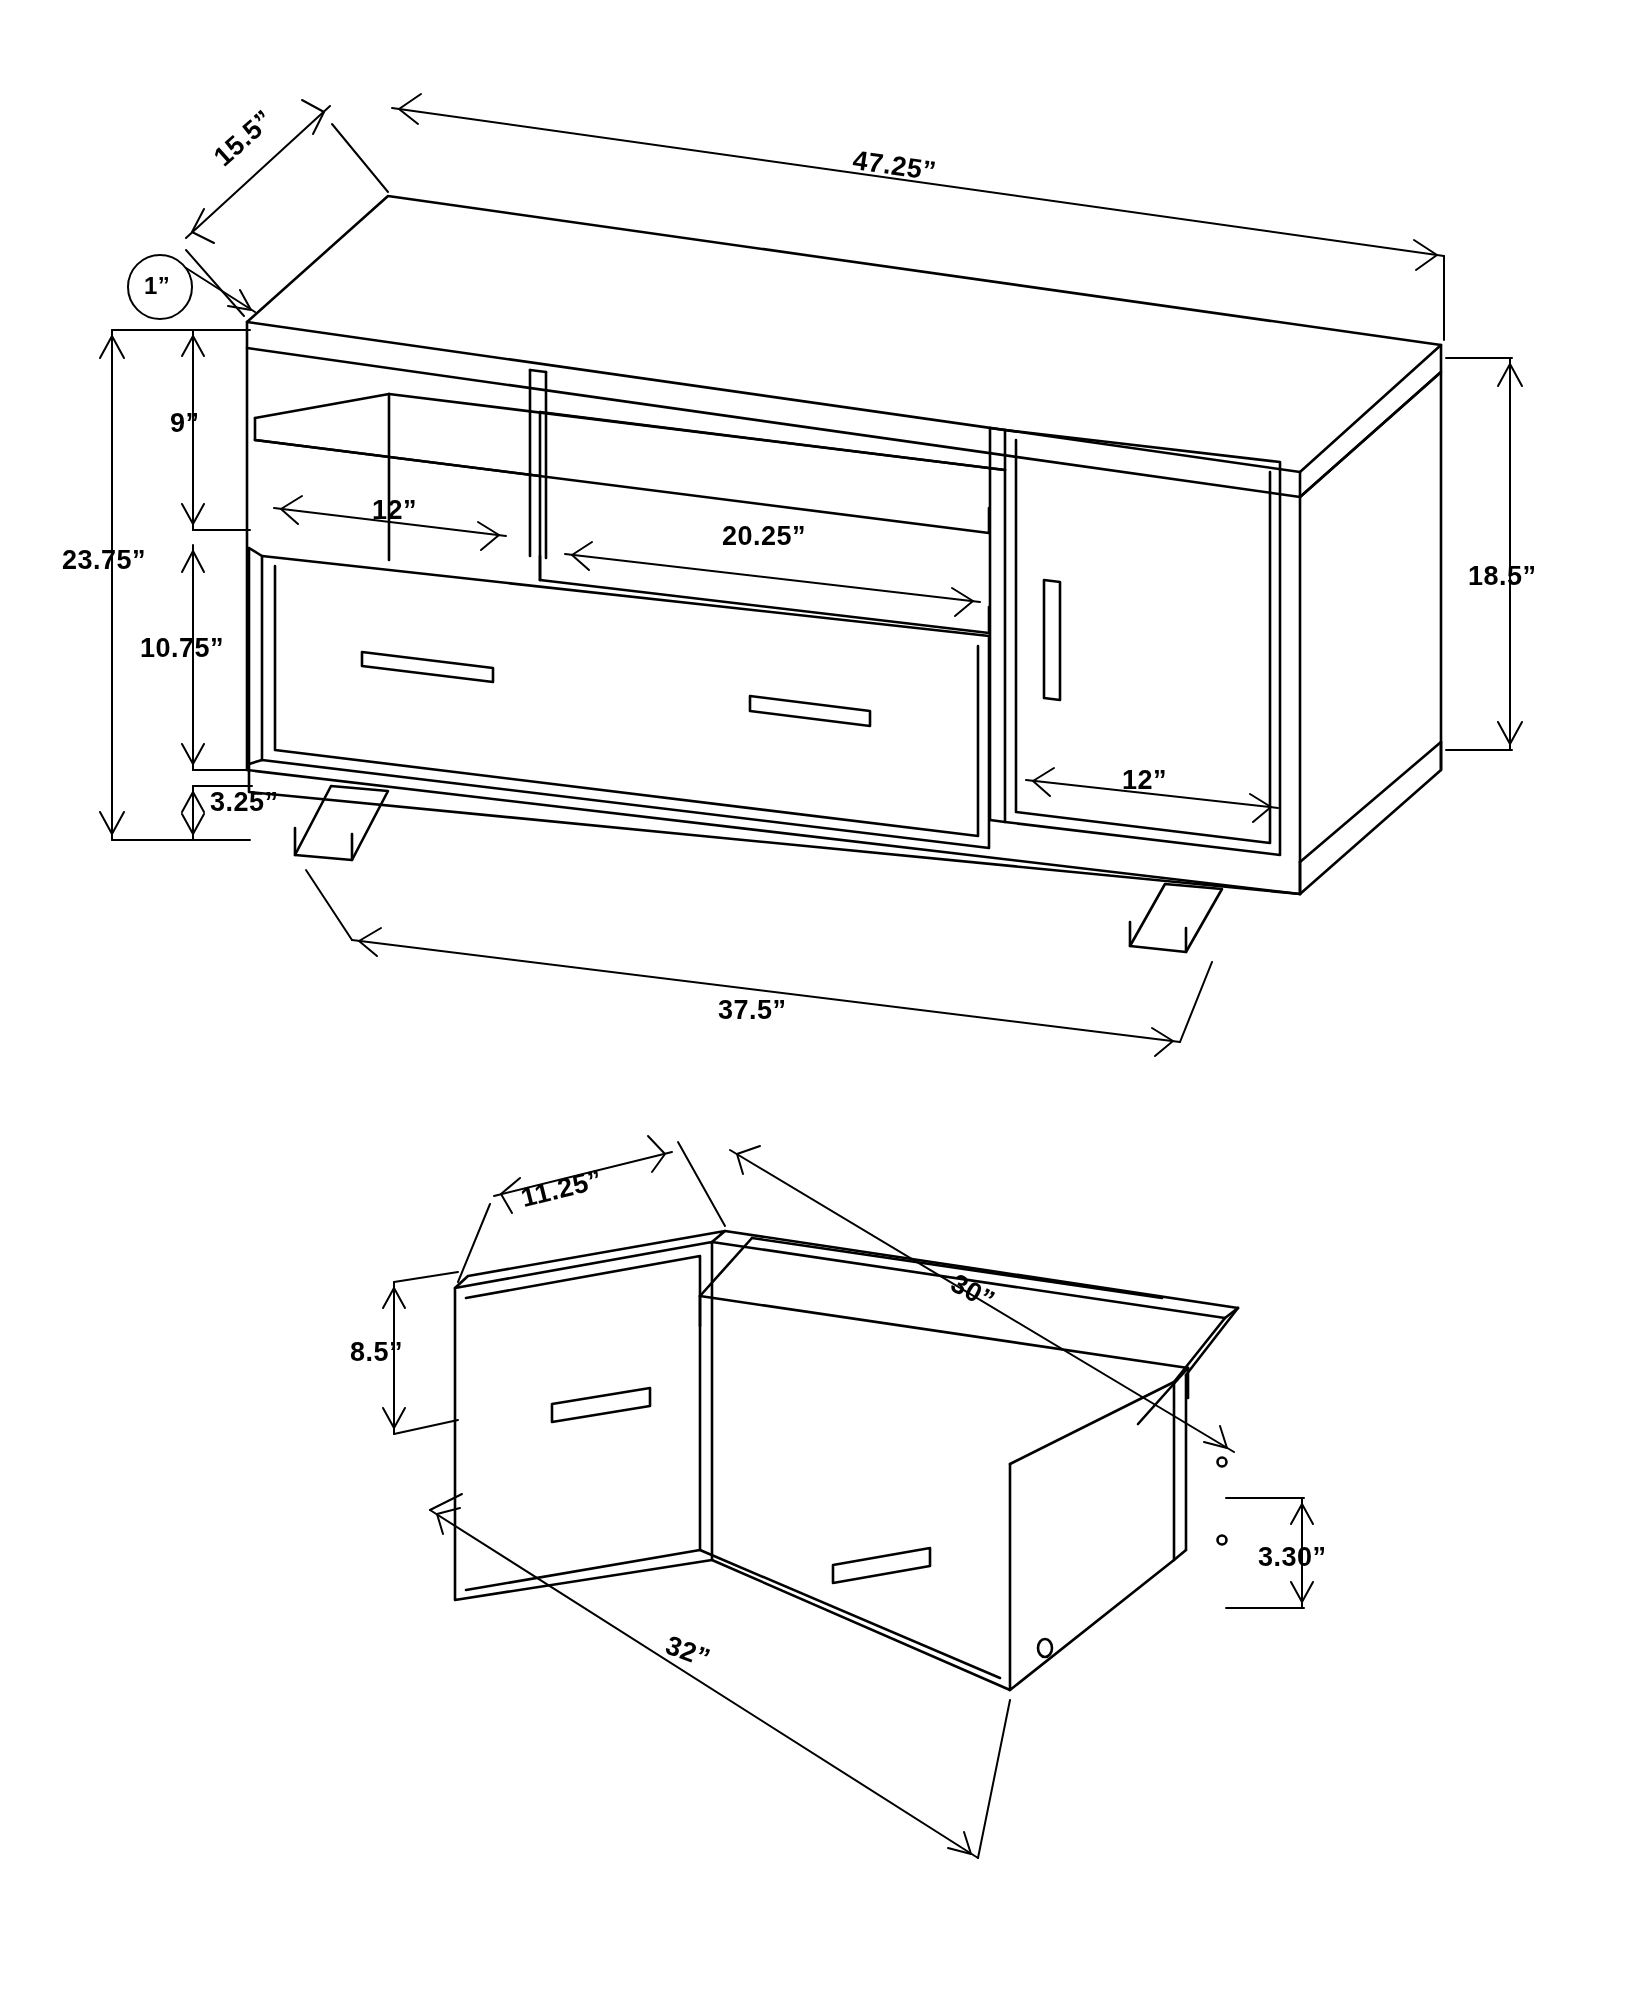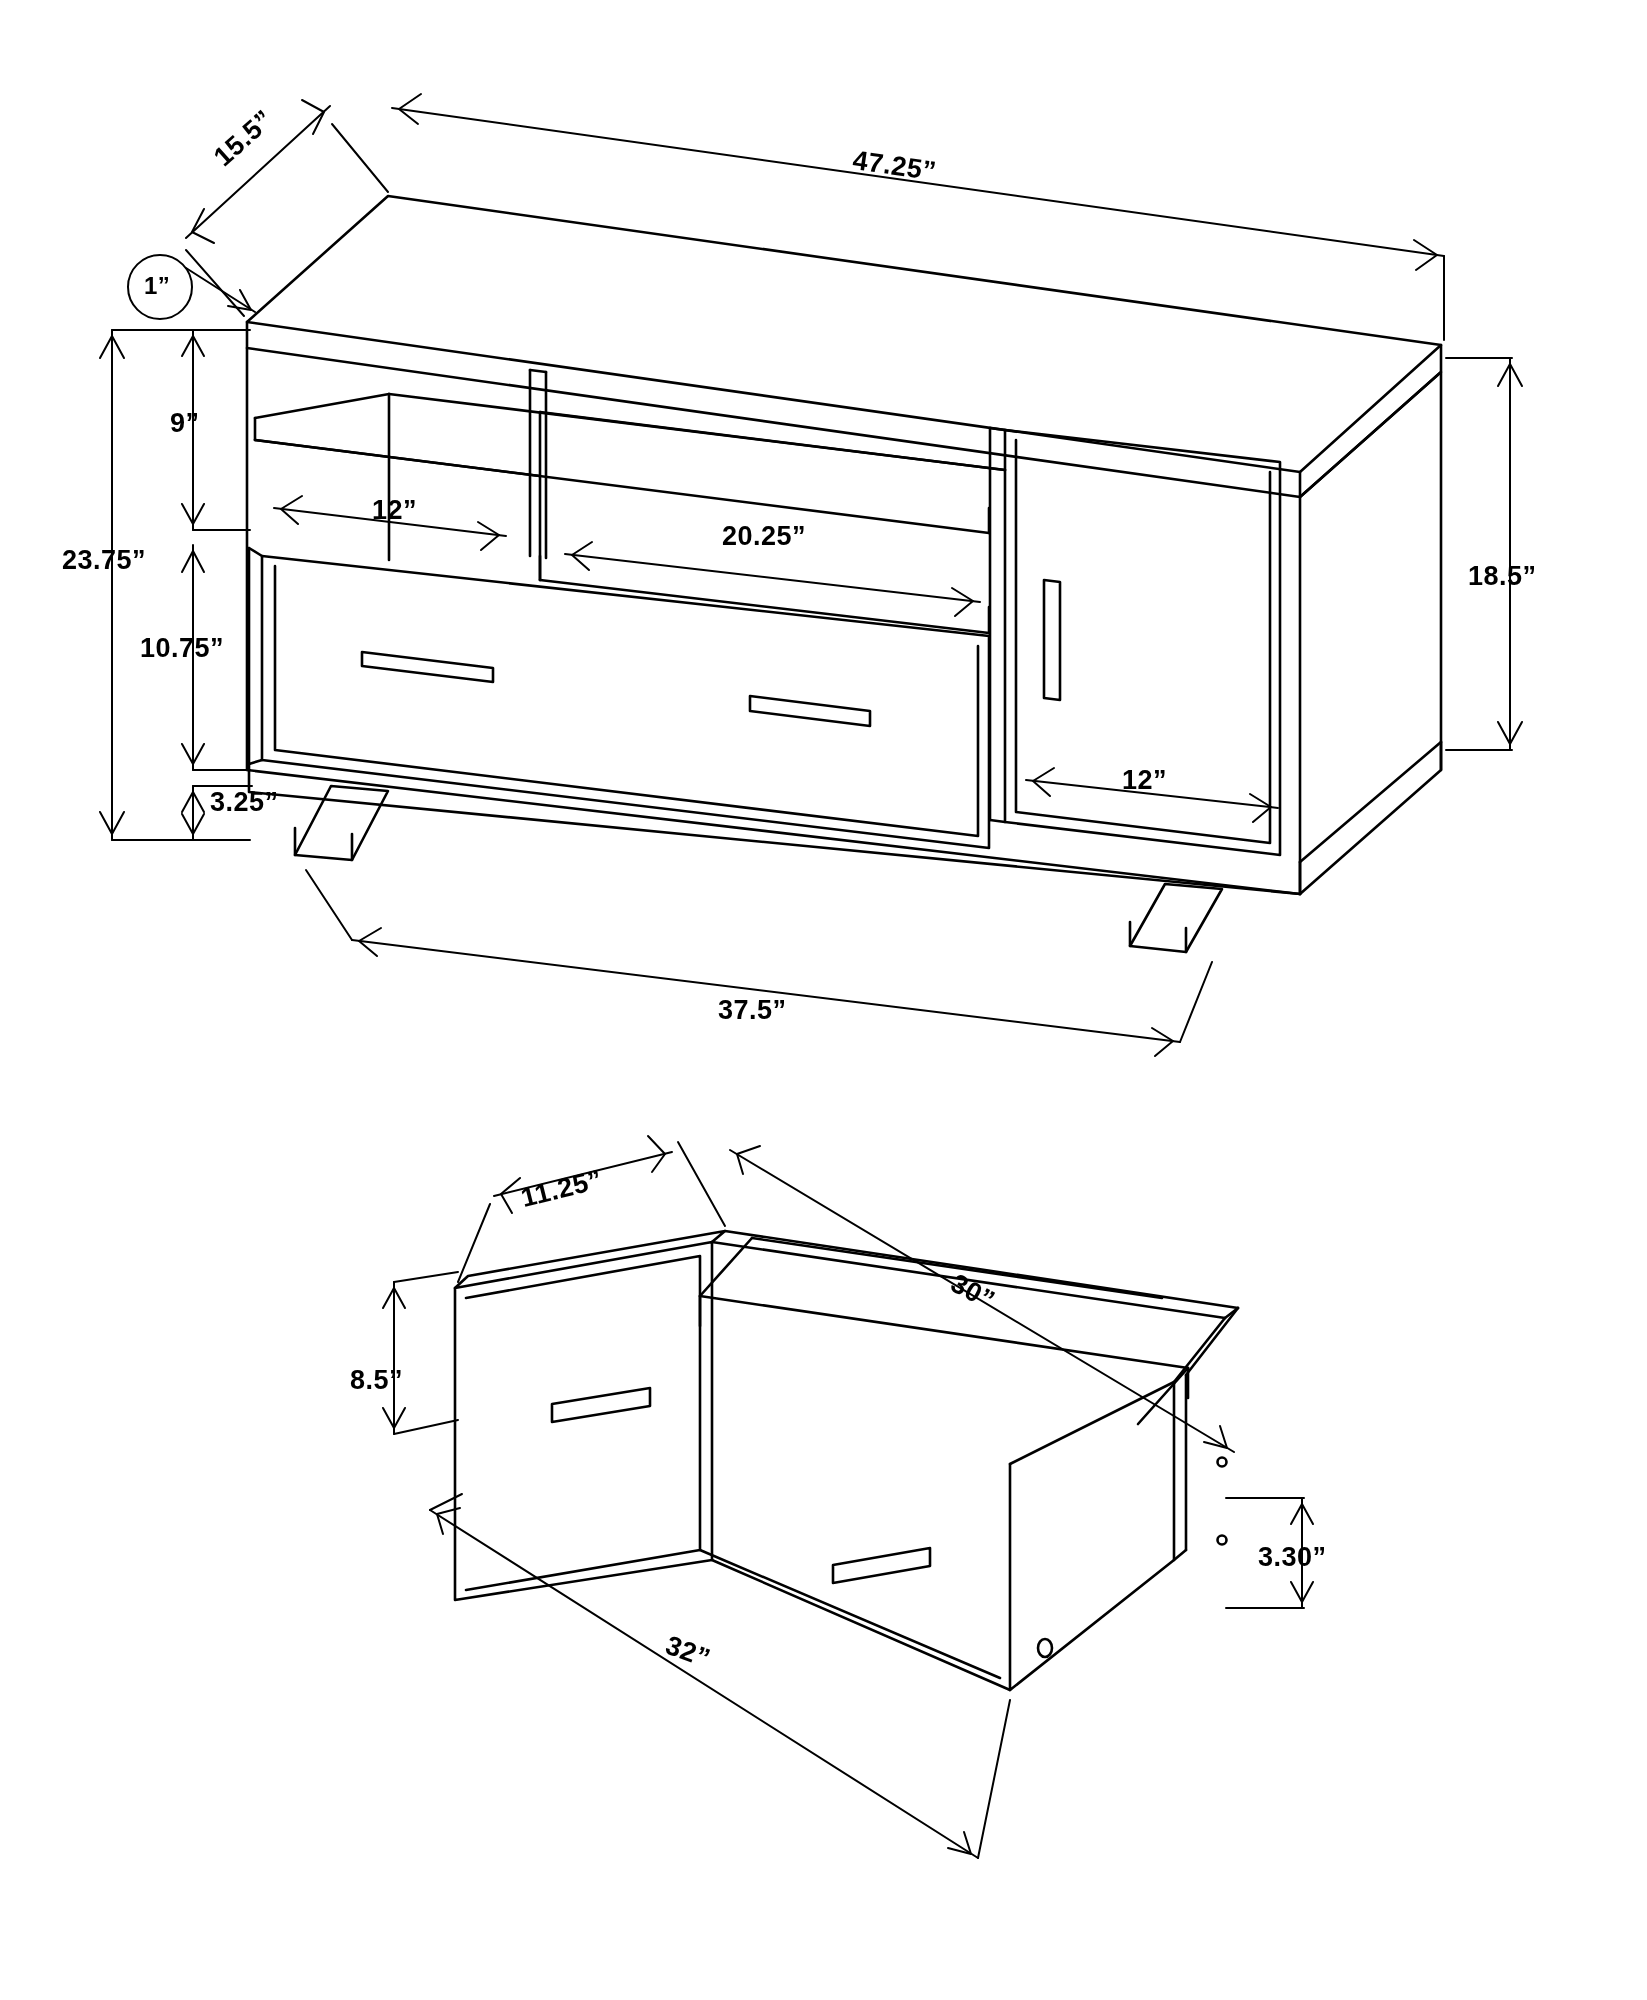--- a/index.html
+++ b/index.html
@@ -293,19 +293,19 @@
   <div class="dimlabel" style="left:1468px; top:541px;margin-top:20px;">18.5”</div>
 
   <div class="dimlabel" style="left:1122px; top:765px;">12”</div>
 
   <div class="dimlabel" style="left:718px; top:995px;">37.5”</div>
 
   <div class="dimlabel" style="left:518px; top:1184px; transform:rotate(-14deg); transform-origin:left top;">11.25”</div>
 
   <div class="dimlabel" style="left:960px; top:1268px; transform:rotate(28deg); transform-origin:left top;">30”</div>
 
-  <div class="dimlabel" style="left:350px; top:1337px;margin-top:28px;">8.5”</div>
+  <div class="dimlabel" style="left:350px; top:1337px;">8.5”</div>
 
   <div class="dimlabel" style="left:1258px; top:1542px;">3.30”</div>
 
   <div class="dimlabel" style="left:672px; top:1630px; transform:rotate(20deg); transform-origin:left top;">32”</div>
 
 </div>
 
 </body></html>

